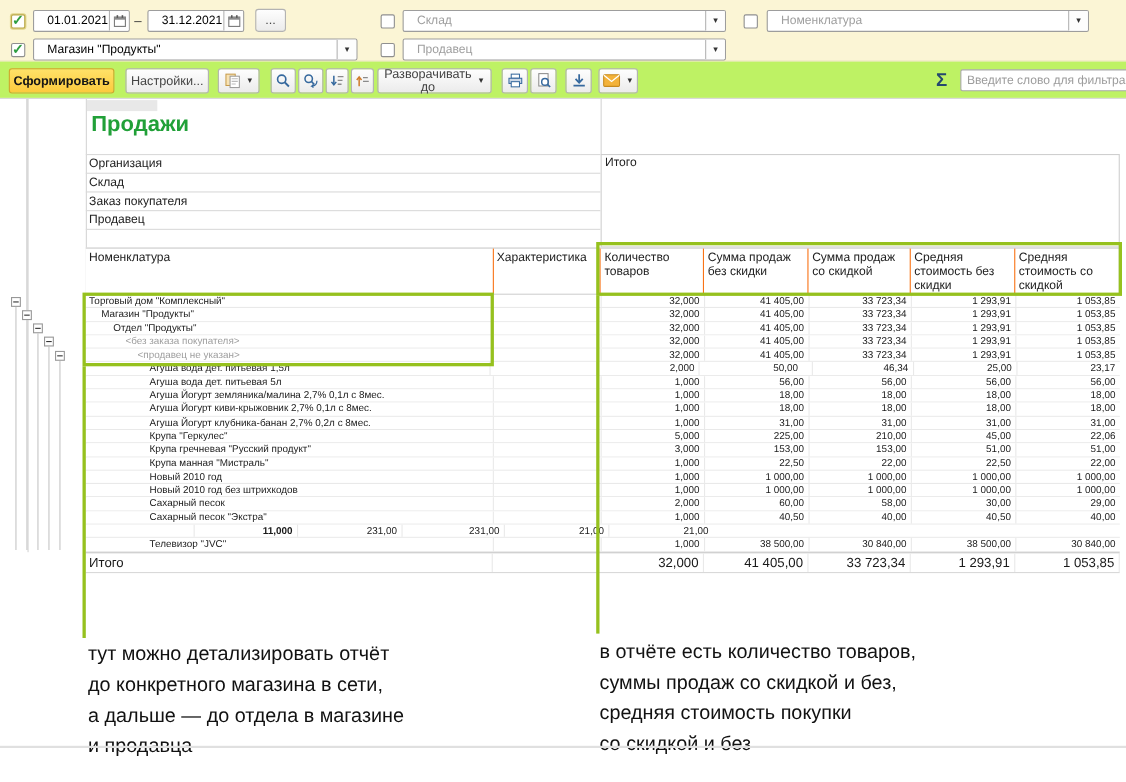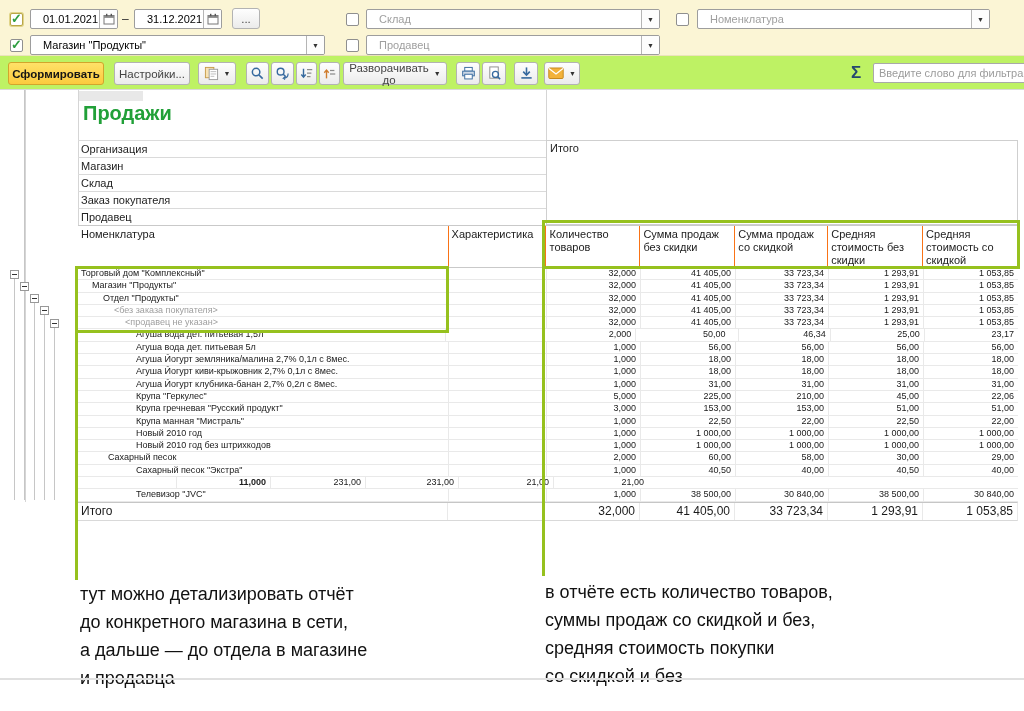--- a/index.html
+++ b/index.html
@@ -230,21 +230,20 @@
 
 <div class="abs vline" style="left:25px;top:90px;height:412px;"></div>
 <div class="abs vline" style="left:78px;top:90px;height:431px;"></div>
 <div class="abs vline" style="left:546px;top:90px;height:50px;"></div>
 <div class="abs" style="left:79px;top:91px;width:64px;height:10px;background:#e8e8e8;"></div>
 
 <div class="abs rtitle" style="left:83px;top:102px;">Продажи</div>
 
 <div class="abs attr-rows" style="left:78px;top:140px;width:468px;" id="attr-rows">
     <div class="attr-row">Организация</div>
-    <div class="attr-row">Магазин</div>
     <div class="attr-row">Склад</div>
     <div class="attr-row">Заказ покупателя</div>
     <div class="attr-row">Продавец</div>
   </div>
 
 <div class="abs total-head" style="left:546px;top:140px;width:472px;height:85px;">Итого</div>
 
 <div class="abs hdr-row" style="left:78px;top:225px;width:940px;height:43px;" id="header-row">
     <div class="hdr-cell" style="width: 370px;">Номенклатура</div>
     <div class="hdr-cell" style="width: 98px;">Характеристика</div>
@@ -396,21 +395,21 @@
     <div class="drow">
       <div class="dcell name" style="width: 370px; padding-left: 58px;">Новый 2010 год без штрихкодов</div>
       <div class="dcell" style="width: 98px;"></div>
       <div class="dcell num" style="width: 94px;">1,000</div>
       <div class="dcell num" style="width: 95px;">1 000,00</div>
       <div class="dcell num" style="width: 93px;">1 000,00</div>
       <div class="dcell num" style="width: 95px;">1 000,00</div>
       <div class="dcell num" style="width: 95px;">1 000,00</div>
     </div>
     <div class="drow">
-      <div class="dcell name" style="width: 370px; padding-left: 30px;">Сахарный песок</div>
+      <div class="dcell name" style="width: 370px; padding-left: 58px;">Сахарный песок</div>
       <div class="dcell" style="width: 98px;"></div>
       <div class="dcell num" style="width: 94px;">2,000</div>
       <div class="dcell num" style="width: 95px;">60,00</div>
       <div class="dcell num" style="width: 93px;">58,00</div>
       <div class="dcell num" style="width: 95px;">30,00</div>
       <div class="dcell num" style="width: 95px;">29,00</div>
     </div>
     <div class="drow">
       <div class="dcell name" style="width: 370px; padding-left: 58px;">Сахарный песок "Экстра"</div>
       <div class="dcell" style="width: 98px;"></div>

